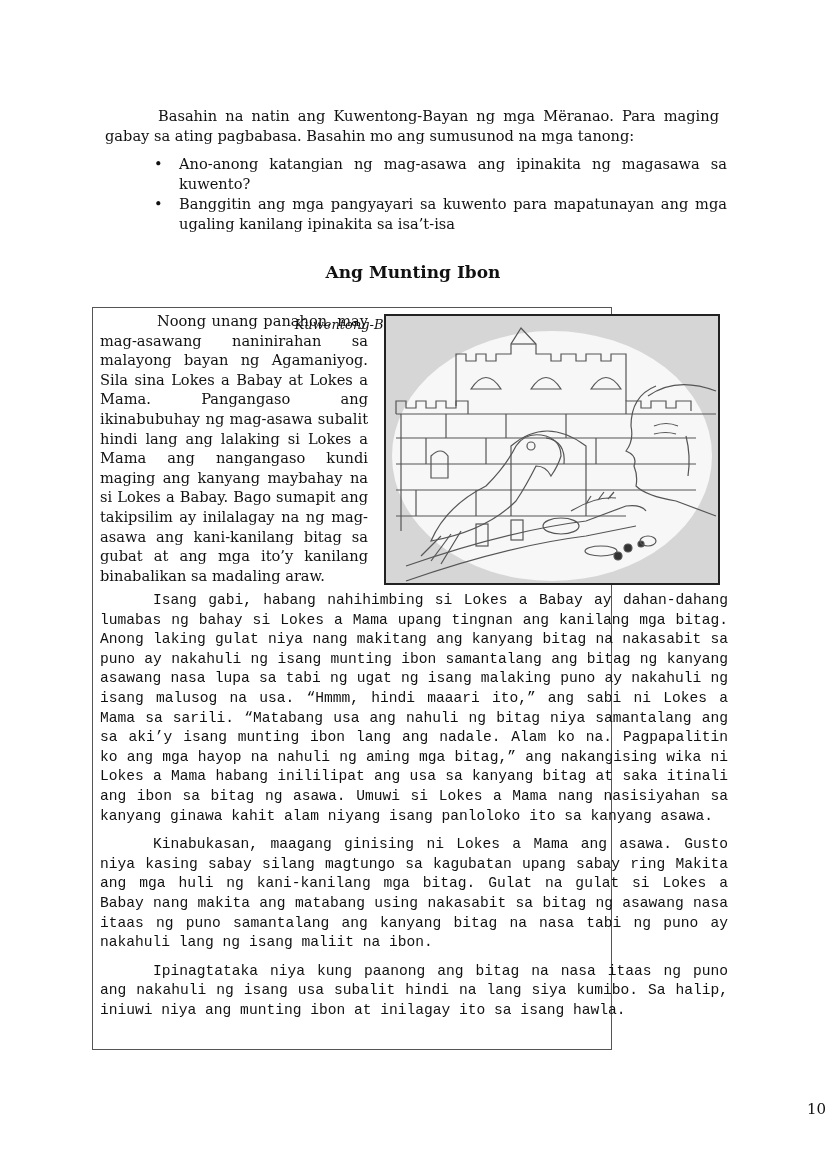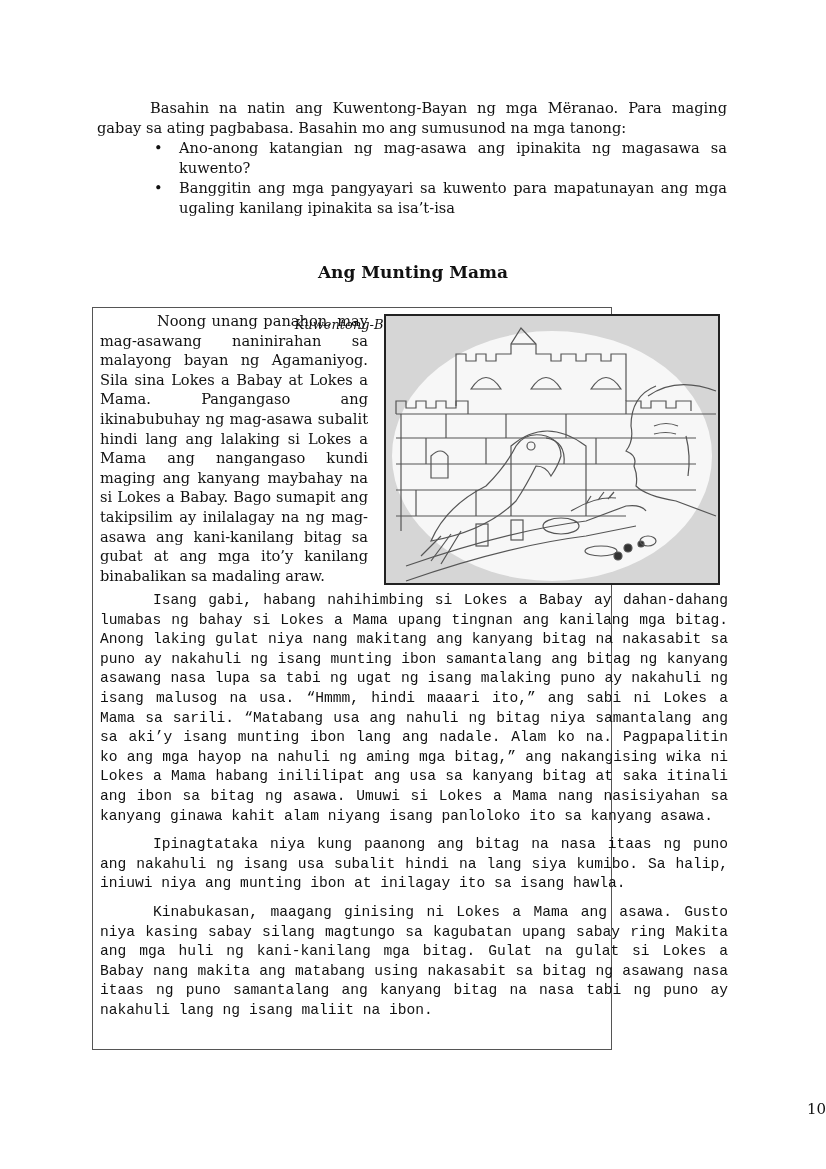--- a/index.html
+++ b/index.html
@@ -6,21 +6,21 @@
     body {
       width: 826px; height: 1169px; position: relative; overflow: hidden;
       font-family: "DejaVu Serif", "Liberation Serif", serif;
       color: #111;
     }
     .page { position: absolute; left: 0; top: 0; width: 826px; height: 1169px; }
     .intro {
       position: absolute; left: 97px; top: 98px; width: 630px;
       font-size: 14.6px; line-height: 20px; text-align: justify;
     }
-    .intro p { margin: 0; text-indent: 53px; }
+    .intro p { margin: 8px; text-indent: 53px; }
     .intro ul { margin: 0; padding: 0 0 0 82px; list-style: none; }
     .intro li { position: relative; margin: 0; }
     .intro li .bullet { position: absolute; left: -25px; top: 0; }
     .title {
       position: absolute; left: 0; width: 826px; top: 262px; text-align: center;
       font-weight: bold; font-size: 17px; line-height: 20px;
     }
     .subtitle {
       position: absolute; left: 0; width: 826px; top: 283px; text-align: center;
       font-style: italic; font-size: 13px; line-height: 16px; margin-top: 34px;
@@ -61,21 +61,21 @@
         <span class="bullet">•</span>
         <span>Ano-anong katangian ng mag-asawa ang ipinakita ng magasawa sa kuwento?</span>
       </li>
       <li>
         <span class="bullet">•</span>
         <span>Banggitin ang mga pangyayari sa kuwento para mapatunayan ang mga ugaling kanilang ipinakita sa isa’t-isa</span>
       </li>
     </ul>
   </div>
 
-  <div class="title">Ang Munting Mama</div>
+  <div class="title">Ang Munting Ibon</div>
   <div class="subtitle">Kuwentong-Bayan ng mga Mëranao</div>
 
   <div class="story-box">
     <div class="col-text">
       <p>Noong unang panahon, may mag-asawang naninirahan sa malayong bayan ng Agamaniyog. Sila sina Lokes a Babay at Lokes a Mama. Pangangaso ang ikinabubuhay ng mag-asawa subalit hindi lang ang lalaking si Lokes a Mama ang nangangaso kundi maging ang kanyang maybahay na si Lokes a Babay. Bago sumapit ang takipsilim ay inilalagay na ng mag-asawa ang kani-kanilang bitag sa gubat at ang mga ito’y kanilang binabalikan sa madaling araw.</p>
     </div>
 
     <div class="illustration" title="Line drawing of a parrot perched on an arm in front of a castle wall, with a woman's face in profile on the right">
       <svg width="332" height="267" viewBox="0 0 332 267">
         <rect x="0" y="0" width="332" height="267" fill="#d6d6d6"></rect>
@@ -130,19 +130,19 @@
           <circle cx="232" cy="240" r="4" fill="#333"></circle>
           <circle cx="242" cy="232" r="4" fill="#333"></circle>
           <circle cx="255" cy="228" r="3" fill="#333"></circle>
           <ellipse cx="262" cy="225" rx="8" ry="5"></ellipse>
         </g>
       </svg>
     </div>
 
     <div class="body-text">
       <p>Isang gabi, habang nahihimbing si Lokes a Babay ay dahan-dahang lumabas ng bahay si Lokes a Mama upang tingnan ang kanilang mga bitag. Anong laking gulat niya nang makitang ang kanyang bitag na nakasabit sa puno ay nakahuli ng isang munting ibon samantalang ang bitag ng kanyang asawang nasa lupa sa tabi ng ugat ng isang malaking puno ay nakahuli ng isang malusog na usa. “Hmmm, hindi maaari ito,” ang sabi ni Lokes a Mama sa sarili. “Matabang usa ang nahuli ng bitag niya samantalang ang sa aki’y isang munting ibon lang ang nadale. Alam ko na. Pagpapalitin ko ang mga hayop na nahuli ng aming mga bitag,” ang nakangising wika ni Lokes a Mama habang inililipat ang usa sa kanyang bitag at saka itinali ang ibon sa bitag ng asawa. Umuwi si Lokes a Mama nang nasisiyahan sa kanyang ginawa kahit alam niyang isang panloloko ito sa kanyang asawa.</p>
+      <p>Kinabukasan, maagang ginising ni Lokes a Mama ang asawa. Gusto niya kasing sabay silang magtungo sa kagubatan upang sabay ring Makita ang mga huli ng kani-kanilang mga bitag. Gulat na gulat si Lokes a Babay nang makita ang matabang using nakasabit sa bitag ng asawang nasa itaas ng puno samantalang ang kanyang bitag na nasa tabi ng puno ay nakahuli lang ng isang maliit na ibon.</p>
       <p>Ipinagtataka niya kung paanong ang bitag na nasa itaas ng puno ang nakahuli ng isang usa subalit hindi na lang siya kumibo. Sa halip, iniuwi niya ang munting ibon at inilagay ito sa isang hawla.</p>
-      <p>Kinabukasan, maagang ginising ni Lokes a Mama ang asawa. Gusto niya kasing sabay silang magtungo sa kagubatan upang sabay ring Makita ang mga huli ng kani-kanilang mga bitag. Gulat na gulat si Lokes a Babay nang makita ang matabang using nakasabit sa bitag ng asawang nasa itaas ng puno samantalang ang kanyang bitag na nasa tabi ng puno ay nakahuli lang ng isang maliit na ibon.</p>
     </div>
   </div>
 
   <div class="page-number">10</div>
 </div>
 
 </body></html>

